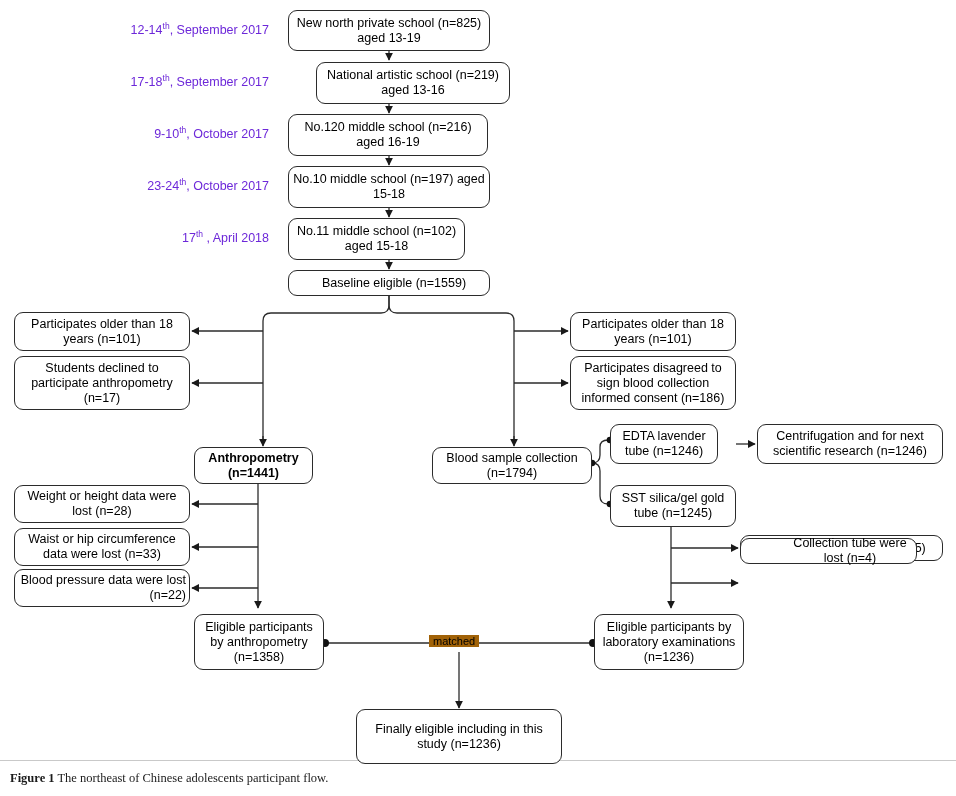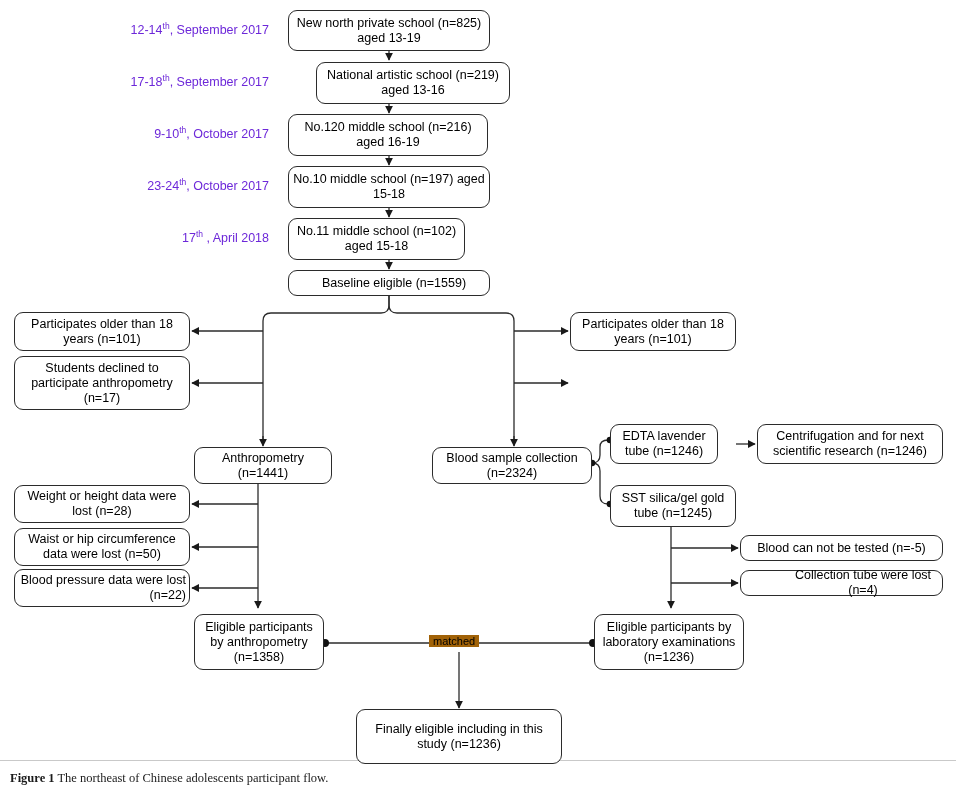--- a/index.html
+++ b/index.html
@@ -163,34 +163,35 @@
   <div class="node" style="left:288px; top:62px; width:194px; height:42px;margin-left:28px;">National artistic school (n=219) aged 13-16</div>
   <div class="node" style="left:288px; top:114px; width:200px; height:42px;">No.120 middle school (n=216) aged 16-19</div>
   <div class="node" style="left:288px; top:166px; width:202px; height:42px;">No.10 middle school (n=197) aged 15-18</div>
   <div class="node" style="left:288px; top:218px; width:177px; height:42px;">No.11 middle school (n=102) aged 15-18</div>
   <div class="node" style="left:288px; top:270px; width:202px; height:26px;padding-left:13px;">Baseline eligible (n=1559)</div>
 
   <div class="node" style="left:14px; top:312px; width:176px; height:39px;">Participates older than 18 years (n=101)</div>
   <div class="node" style="left:14px; top:356px; width:176px; height:54px;">Students declined to participate anthropometry (n=17)</div>
 
   <div class="node" style="left:570px; top:312px; width:166px; height:39px;">Participates older than 18 years (n=101)</div>
-
-  <div class="node" style="left:194px; top:447px; width:138px; height:37px;">Anthropometry (n=1441)</div>
-  <div class="node" style="left:432px; top:447px; width:160px; height:37px;">Blood sample collection (n=2324)</div>
+  <div class="node" style="left:570px; top:356px; width:166px; height:54px;">Participates disagreed to sign blood collection informed consent (n=186)</div>
+
+  <div class="node" style="left:194px; top:447px; width:119px; height:37px;font-weight:bold;">Anthropometry (n=1441)</div>
+  <div class="node" style="left:432px; top:447px; width:160px; height:37px;">Blood sample collection (n=1794)</div>
 
   <div class="node" style="left:610px; top:424px; width:108px; height:40px;">EDTA lavender tube (n=1246)</div>
   <div class="node" style="left:610px; top:485px; width:126px; height:42px;">SST silica/gel gold tube (n=1245)</div>
   <div class="node" style="left:757px; top:424px; width:186px; height:40px;">Centrifugation and for next scientific research (n=1246)</div>
 
   <div class="node" style="left:14px; top:485px; width:176px; height:38px;">Weight or height data were lost (n=28)</div>
-  <div class="node" style="left:14px; top:528px; width:176px; height:38px;">Waist or hip circumference data were lost (n=50)</div>
+  <div class="node" style="left:14px; top:528px; width:176px; height:38px;">Waist or hip circumference data were lost (n=33)</div>
   <div class="node" style="left:14px; top:569px; width:176px; height:38px;text-align:right;">Blood pressure data were lost (n=22)</div>
 
   <div class="node" style="left:740px; top:535px; width:203px; height:26px;">Blood can not be tested (n=-5)</div>
-  <div class="node" style="left:740px; top:570px; width:203px; height:26px;padding-left:46px;">Collection tube were lost (n=4)</div>
+  <div class="node" style="left:740px; top:538px; width:177px; height:26px;padding-left:46px;">Collection tube were lost (n=4)</div>
 
   <div class="node" style="left:194px; top:614px; width:130px; height:56px;">Eligible participants by anthropometry (n=1358)</div>
   <div class="node" style="left:594px; top:614px; width:150px; height:56px;">Eligible participants by laboratory examinations (n=1236)</div>
 
   <div class="edge-label" style="left:429px; top:635px;">matched</div>
 
   <div class="node" style="left:356px; top:709px; width:206px; height:55px;">Finally eligible including in this study (n=1236)</div>
 
   <div class="rule"></div>
   <div class="caption">

